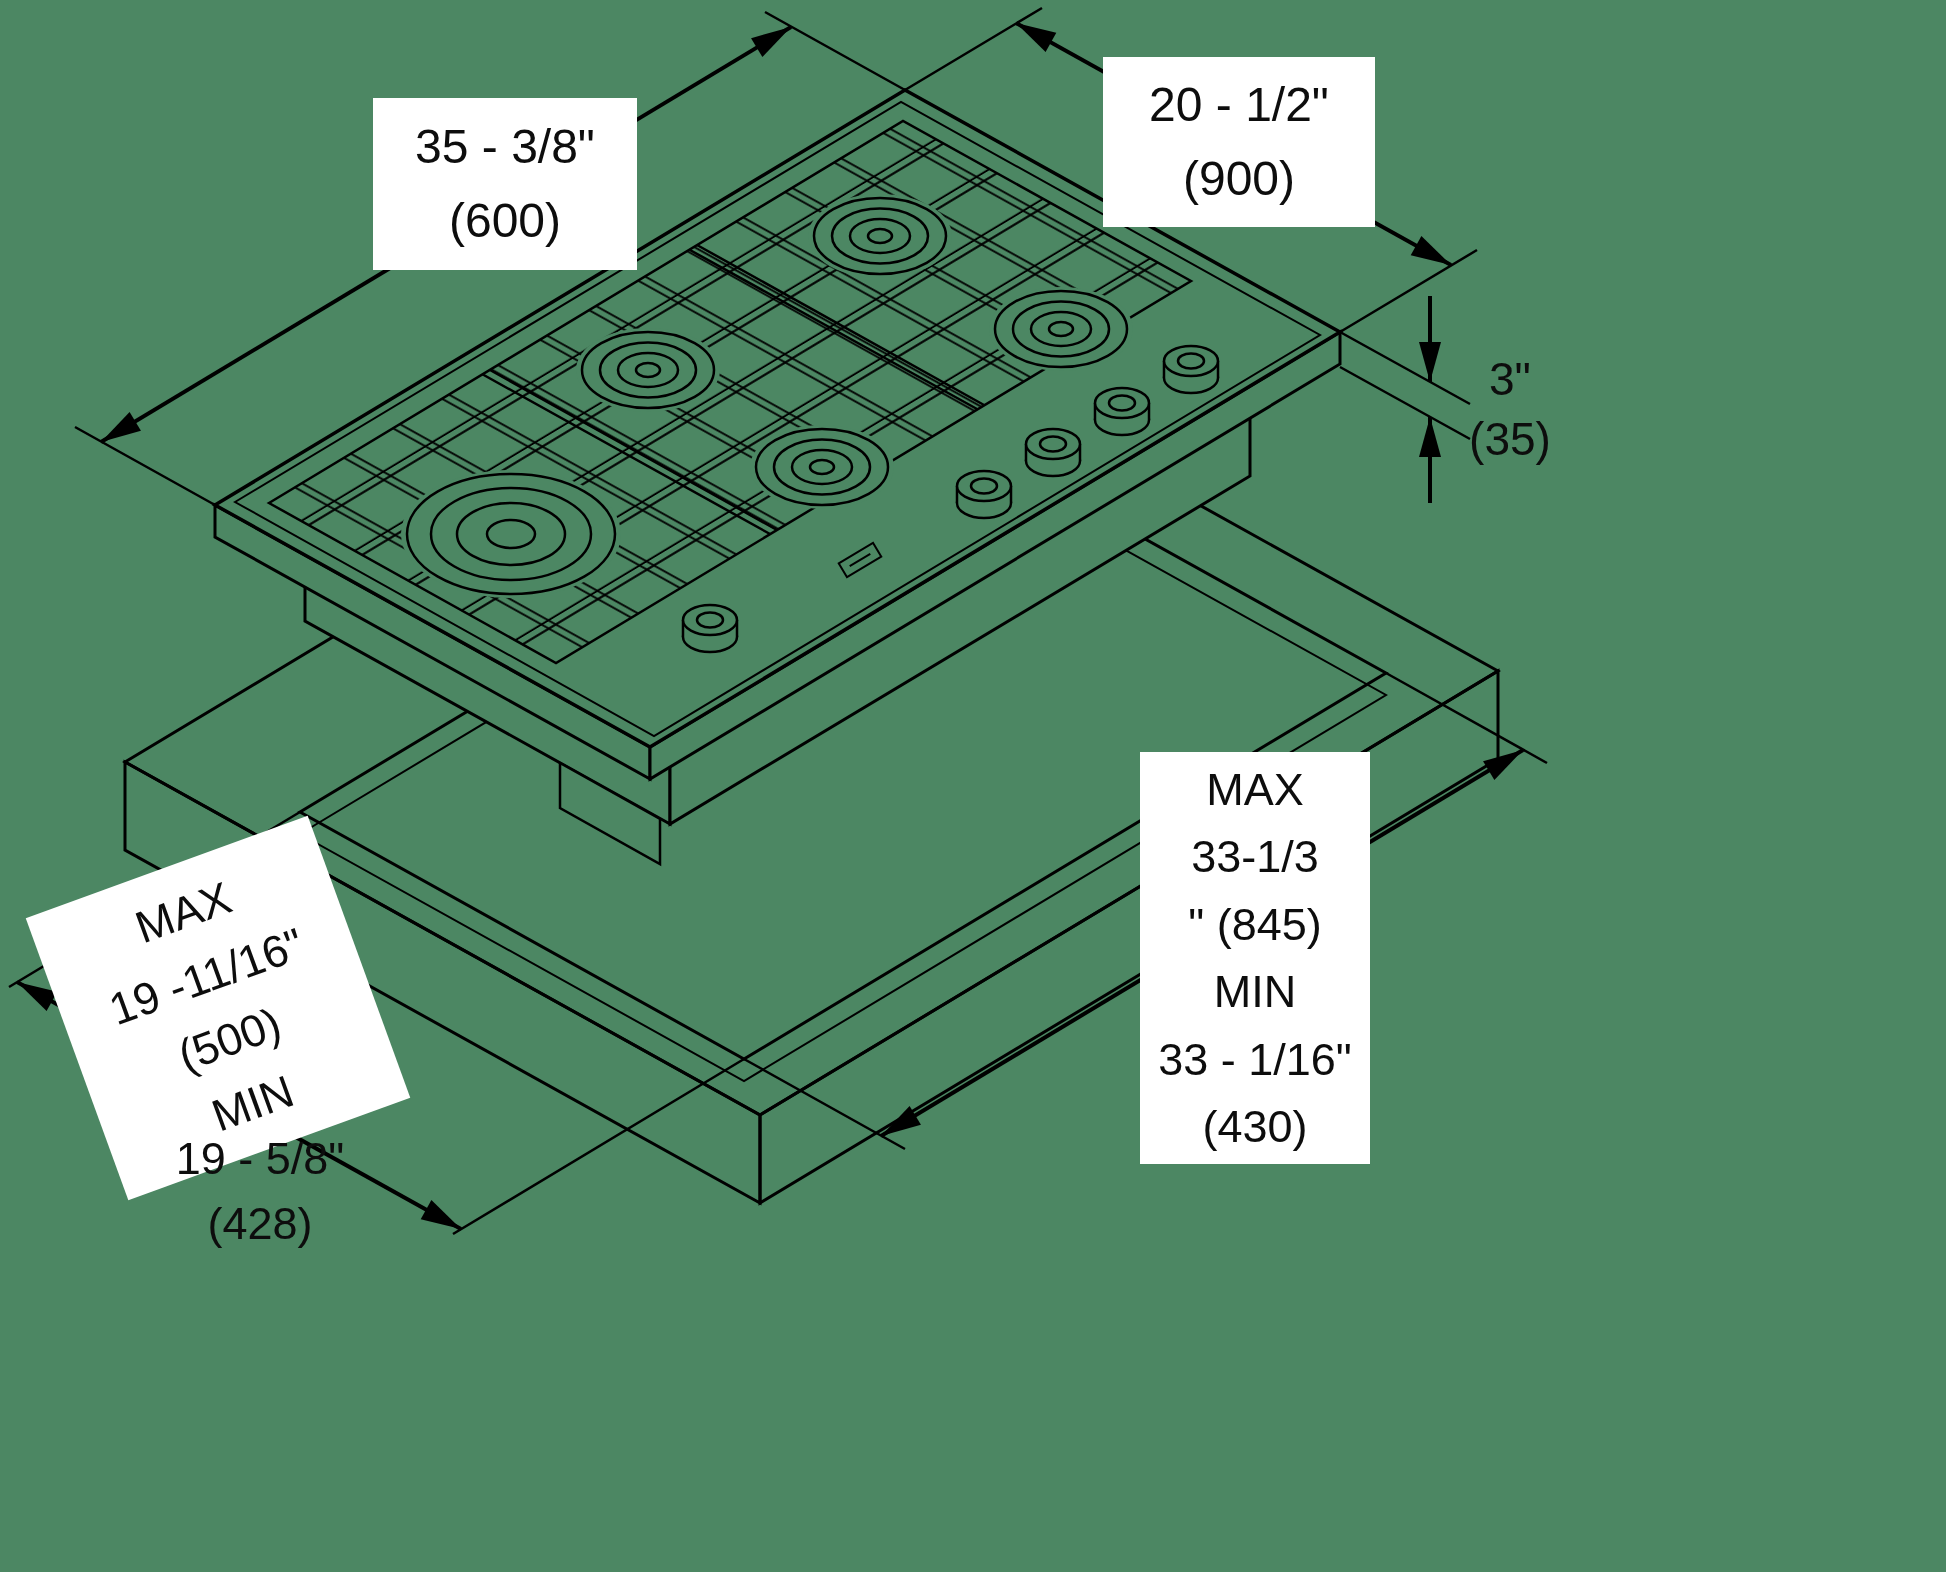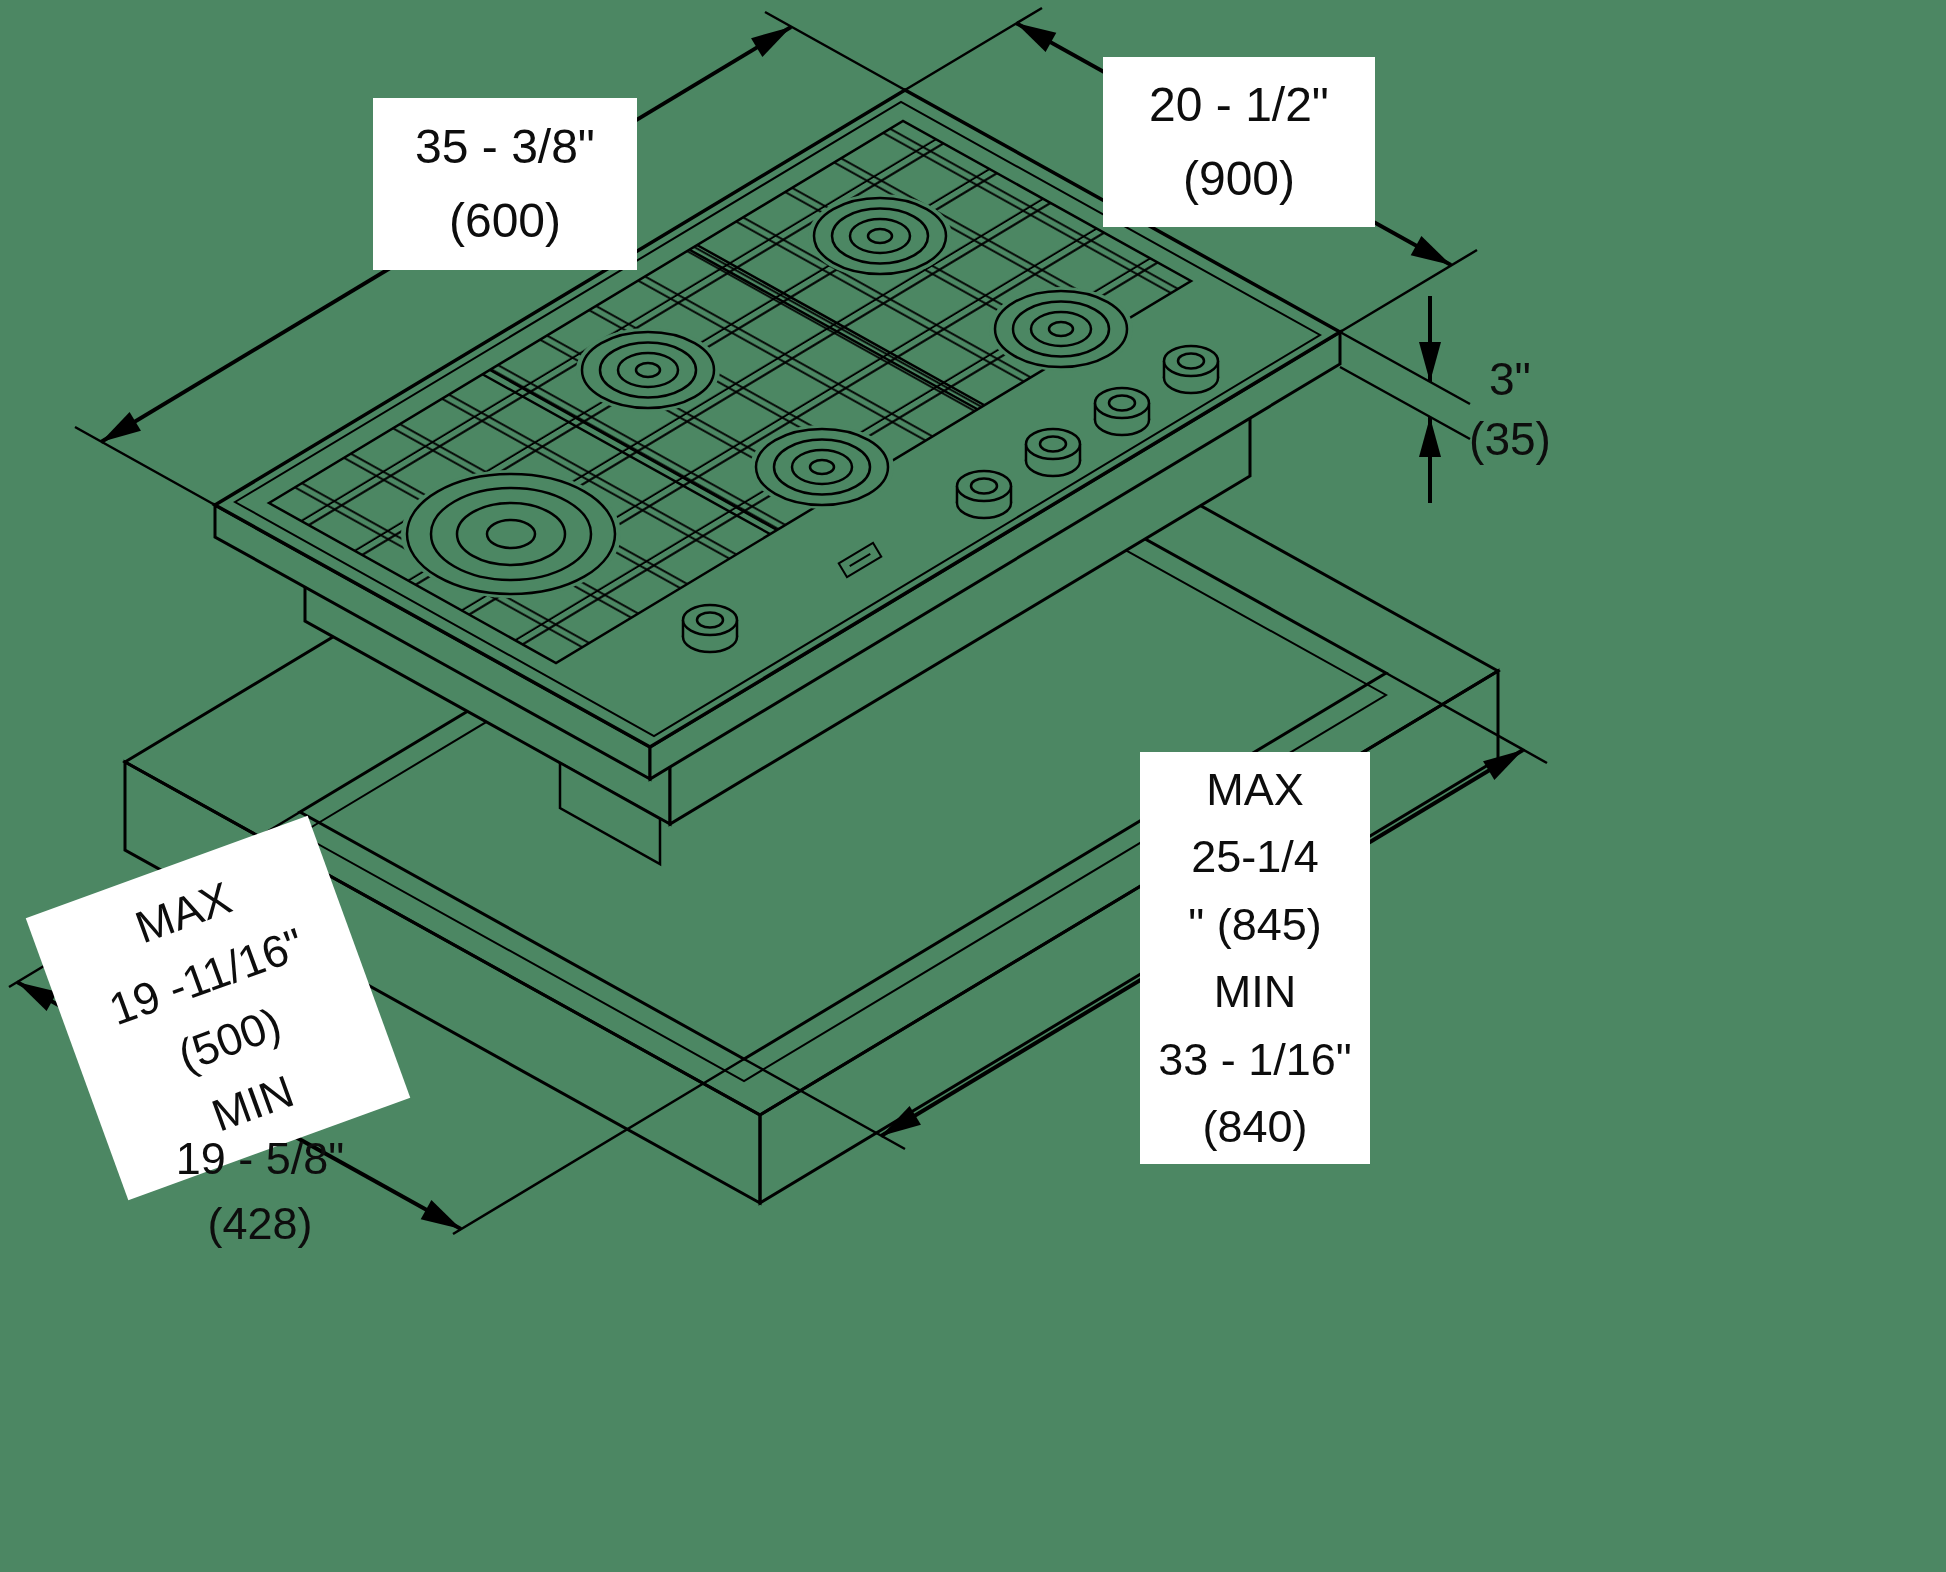--- a/index.html
+++ b/index.html
@@ -199,20 +199,20 @@
   <span>MIN</span>
 </div>
 
 <div class="dim-label no-box" id="label-cutout-depth-min">
   <span>19 - 5/8"</span>
   <span>(428)</span>
 </div>
 
 <div class="dim-label" id="label-cutout-width">
   <span>MAX</span>
-  <span>25-1/4</span>
+  <span>33-1/3</span>
   <span>" (845)</span>
   <span>MIN</span>
   <span>33 - 1/16"</span>
-  <span>(840)</span>
+  <span>(430)</span>
 </div>
 
 </div>
 
 </body></html>

